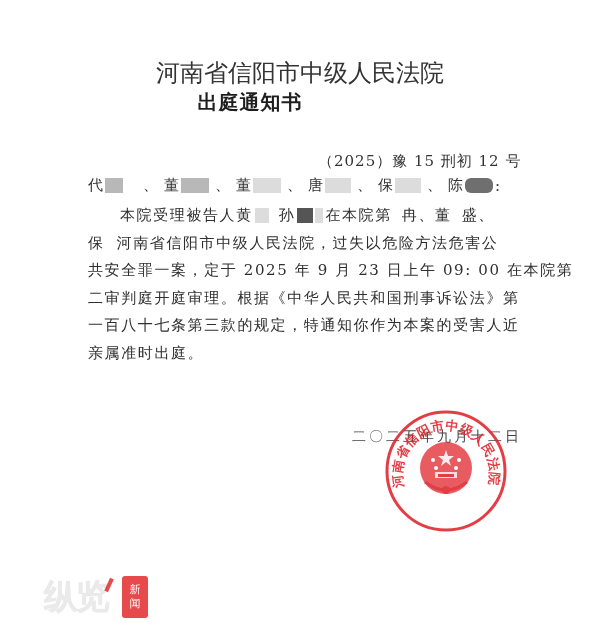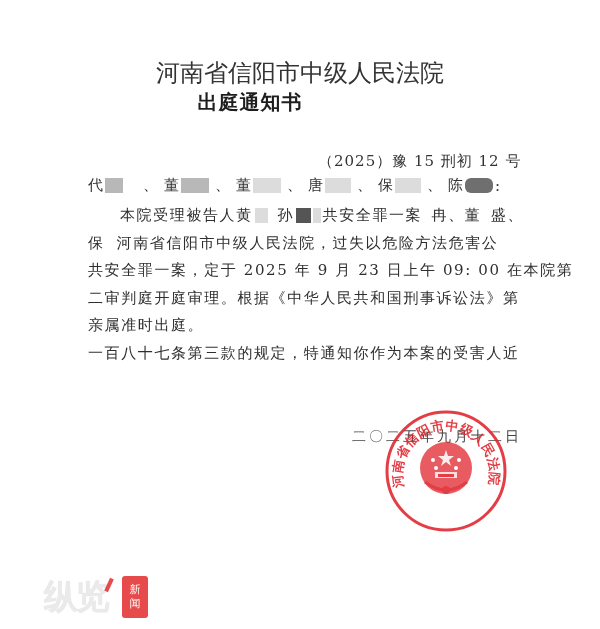--- a/index.html
+++ b/index.html
@@ -100,35 +100,35 @@
 </div>
 
 <div class="abs body-text">
   <div class="body-line indent">
     <span>本院受理被告人黄</span>
     <span class="blur light" style="width:14px"></span>
     <span style="width:8px;display:inline-block"></span>
     <span>孙</span>
     <span class="blur darker" style="width:16px"></span>
     <span class="blur light" style="width:8px;margin-left:0"></span>
-    <span>共安全罪一案</span>
+    <span>在本院第</span>
     <span style="width:10px;display:inline-block"></span>
     <span>冉、董</span>
     <span style="width:10px;display:inline-block"></span>
     <span>盛、</span>
   </div>
   <div class="body-line">
     <span>保</span>
     <span style="width:12px;display:inline-block"></span>
     <span>河南省信阳市中级人民法院，过失以危险方法危害公</span>
   </div>
   <div class="body-line">共安全罪一案，定于 2025 年 9 月 23 日上午 09: 00 在本院第</div>
   <div class="body-line">二审判庭开庭审理。根据《中华人民共和国刑事诉讼法》第</div>
+  <div class="body-line">一百八十七条第三款的规定，特通知你作为本案的受害人近</div>
   <div class="body-line">亲属准时出庭。</div>
-  <div class="body-line">一百八十七条第三款的规定，特通知你作为本案的受害人近</div>
 </div>
 
 <div class="abs date-line">二〇二五年九月十二日</div>
 
 <svg class="abs seal" viewBox="0 0 126 126" style="opacity:0.88">
   <defs>
     <path id="sealArc" d="M 22 82 A 44 44 0 1 1 104 82"></path>
   </defs>
   <circle cx="63" cy="63" r="59" fill="none" stroke="#e0242c" stroke-width="3"></circle>
   <text font-size="13" fill="#e0242c" font-family="DejaVu Serif, serif" font-weight="bold" letter-spacing="0.5">

